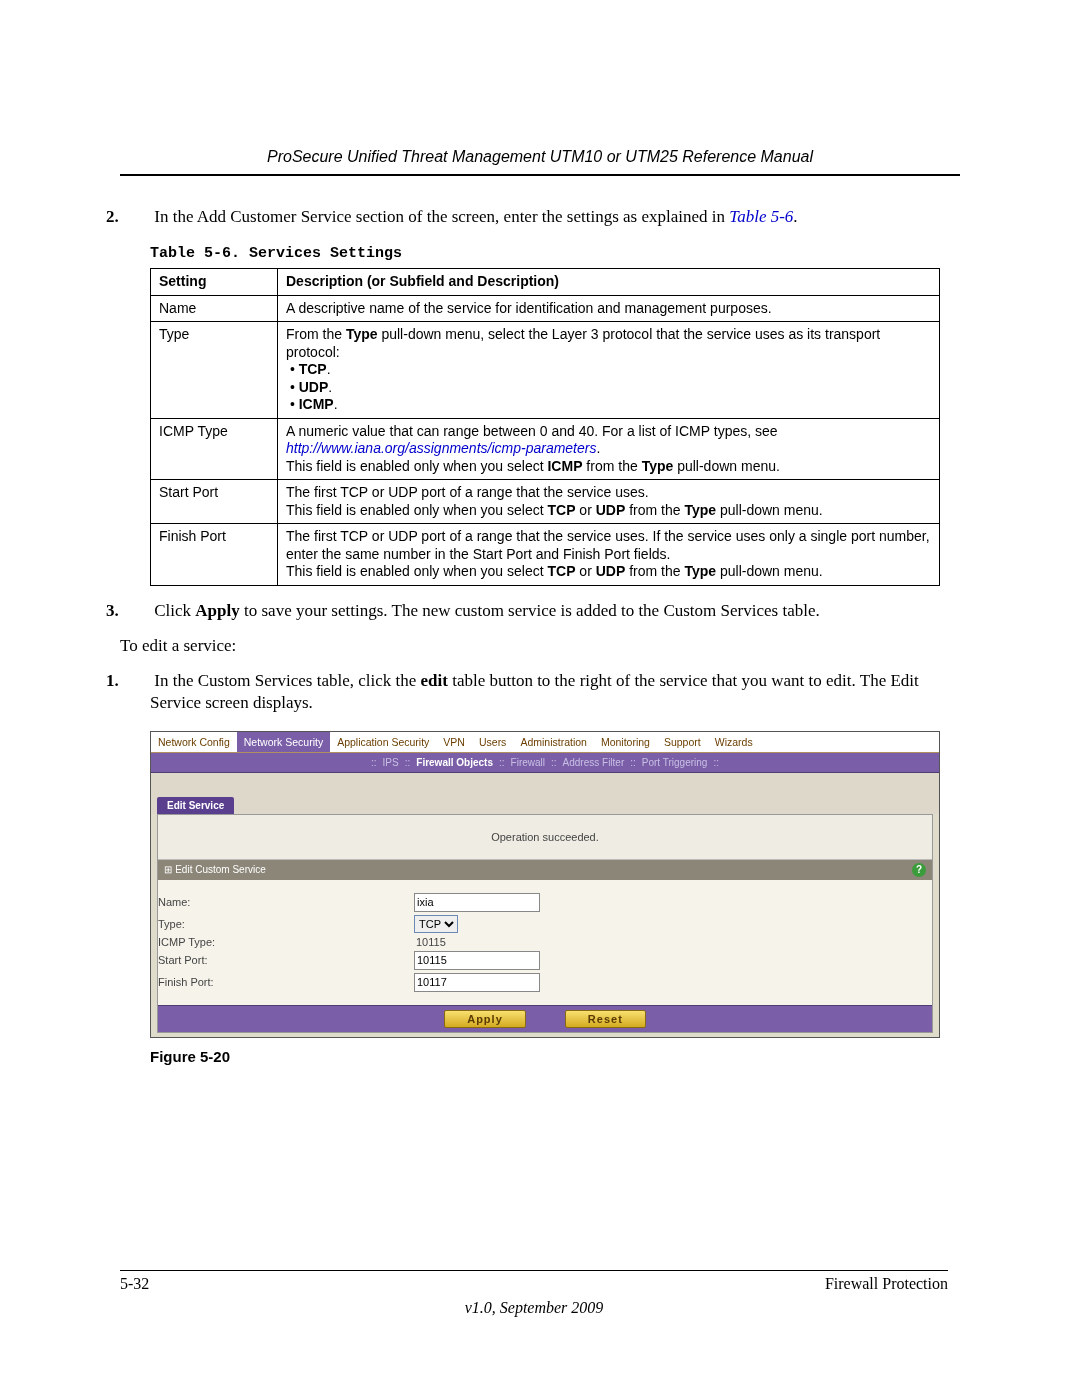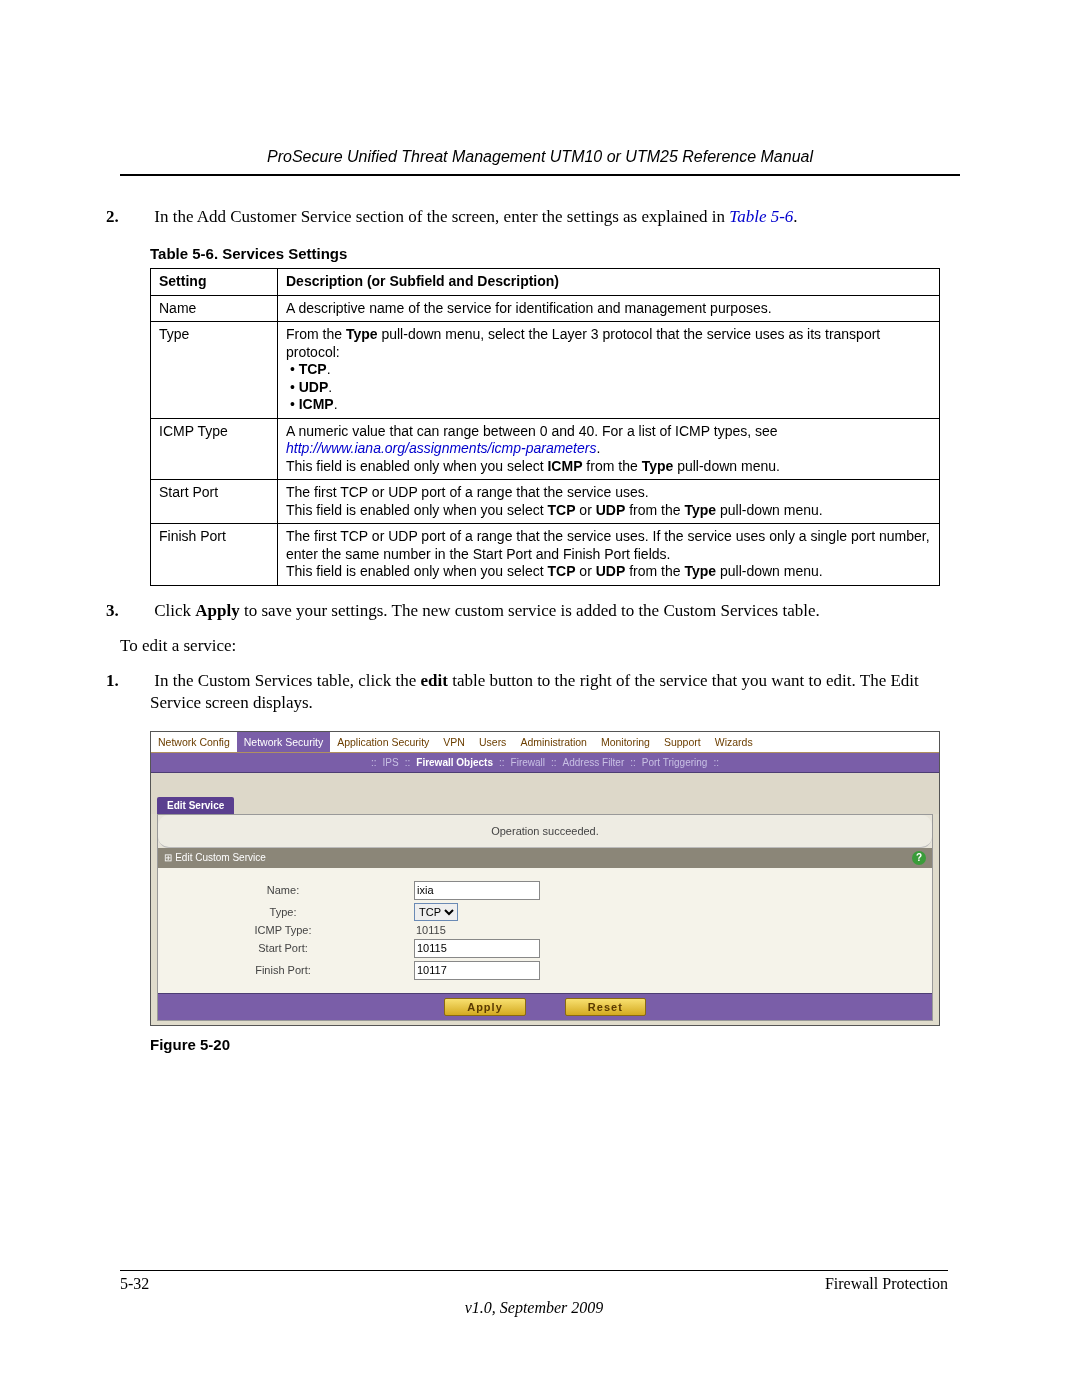--- a/index.html
+++ b/index.html
@@ -29,21 +29,21 @@
   .num-para {
     margin: 0 0 14px 30px;
     text-indent: -22px;
     line-height: 1.25;
     font-size: 17px;
   }
   .num-para .num { font-weight: bold; display:inline-block; width:22px; }
   .body-para-flush { margin: 0 0 14px 0; font-size:17px; line-height:1.25; }
   .link-blue { color:#0000cd; font-style: italic; }
   .table-caption {
-    font-family: Liberation Sans, sans-serif;
+    font-family: Liberation Mono, monospace;
     font-weight: bold;
     font-size: 15px;
     margin: 18px 0 6px 30px;
   }
   table.settings {
     border-collapse: collapse;
     width: 790px;
     margin-left: 30px;
     font-family: Arial, Helvetica, sans-serif;
     font-size: 14px;
@@ -113,25 +113,24 @@
     margin: 4px 0 0 6px;
   }
   .panel {
     background:#e8e5da;
     border:1px solid #999;
     margin: 0 6px 4px 6px;
   }
   .op-success {
     text-align:center;
     color:#444;
-    padding:10px 0;
+    padding:16px 0;
     border-bottom:1px solid #bbb;
     font-size:11px;
     background:#eeece3;
-    border-radius:11px;
   }
   .section-bar {
     background:#8b8678;
     color:#fff;
     font-size:10px;
     padding:3px 6px;
     display:flex;
     justify-content:space-between;
     align-items:center;
   }
@@ -144,21 +143,21 @@
     background:#f5f3ea;
     padding:10px 0 10px 0;
   }
   .form-row {
     display:flex;
     align-items:center;
     margin:3px 0;
   }
   .form-row label {
     width:250px;
-    text-align:center;
+    text-align:left;
     padding-right:6px;
     color:#444;
     font-size:11px;
   }
   .form-row input[type=text] {
     font-size:11px;
     padding:1px 2px;
     border:1px solid #888;
     background:#fff;
     width:120px;

